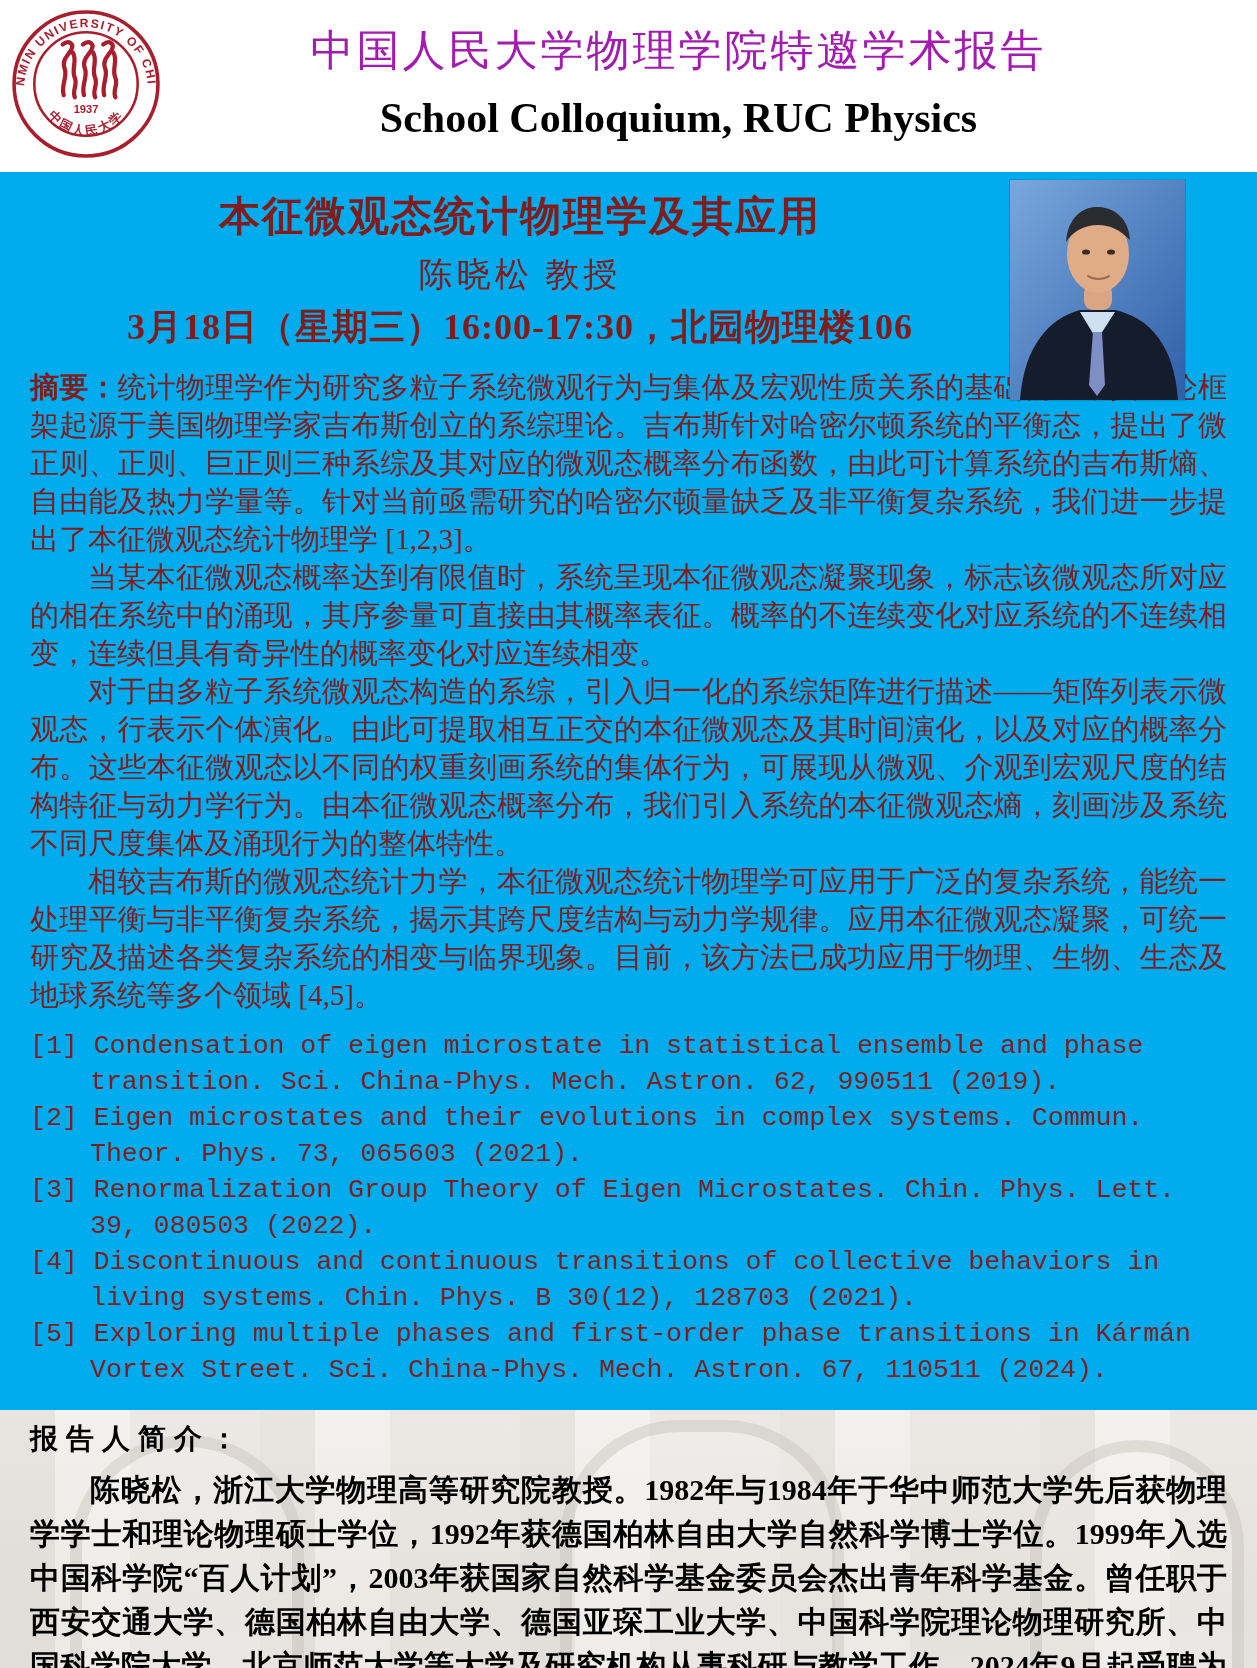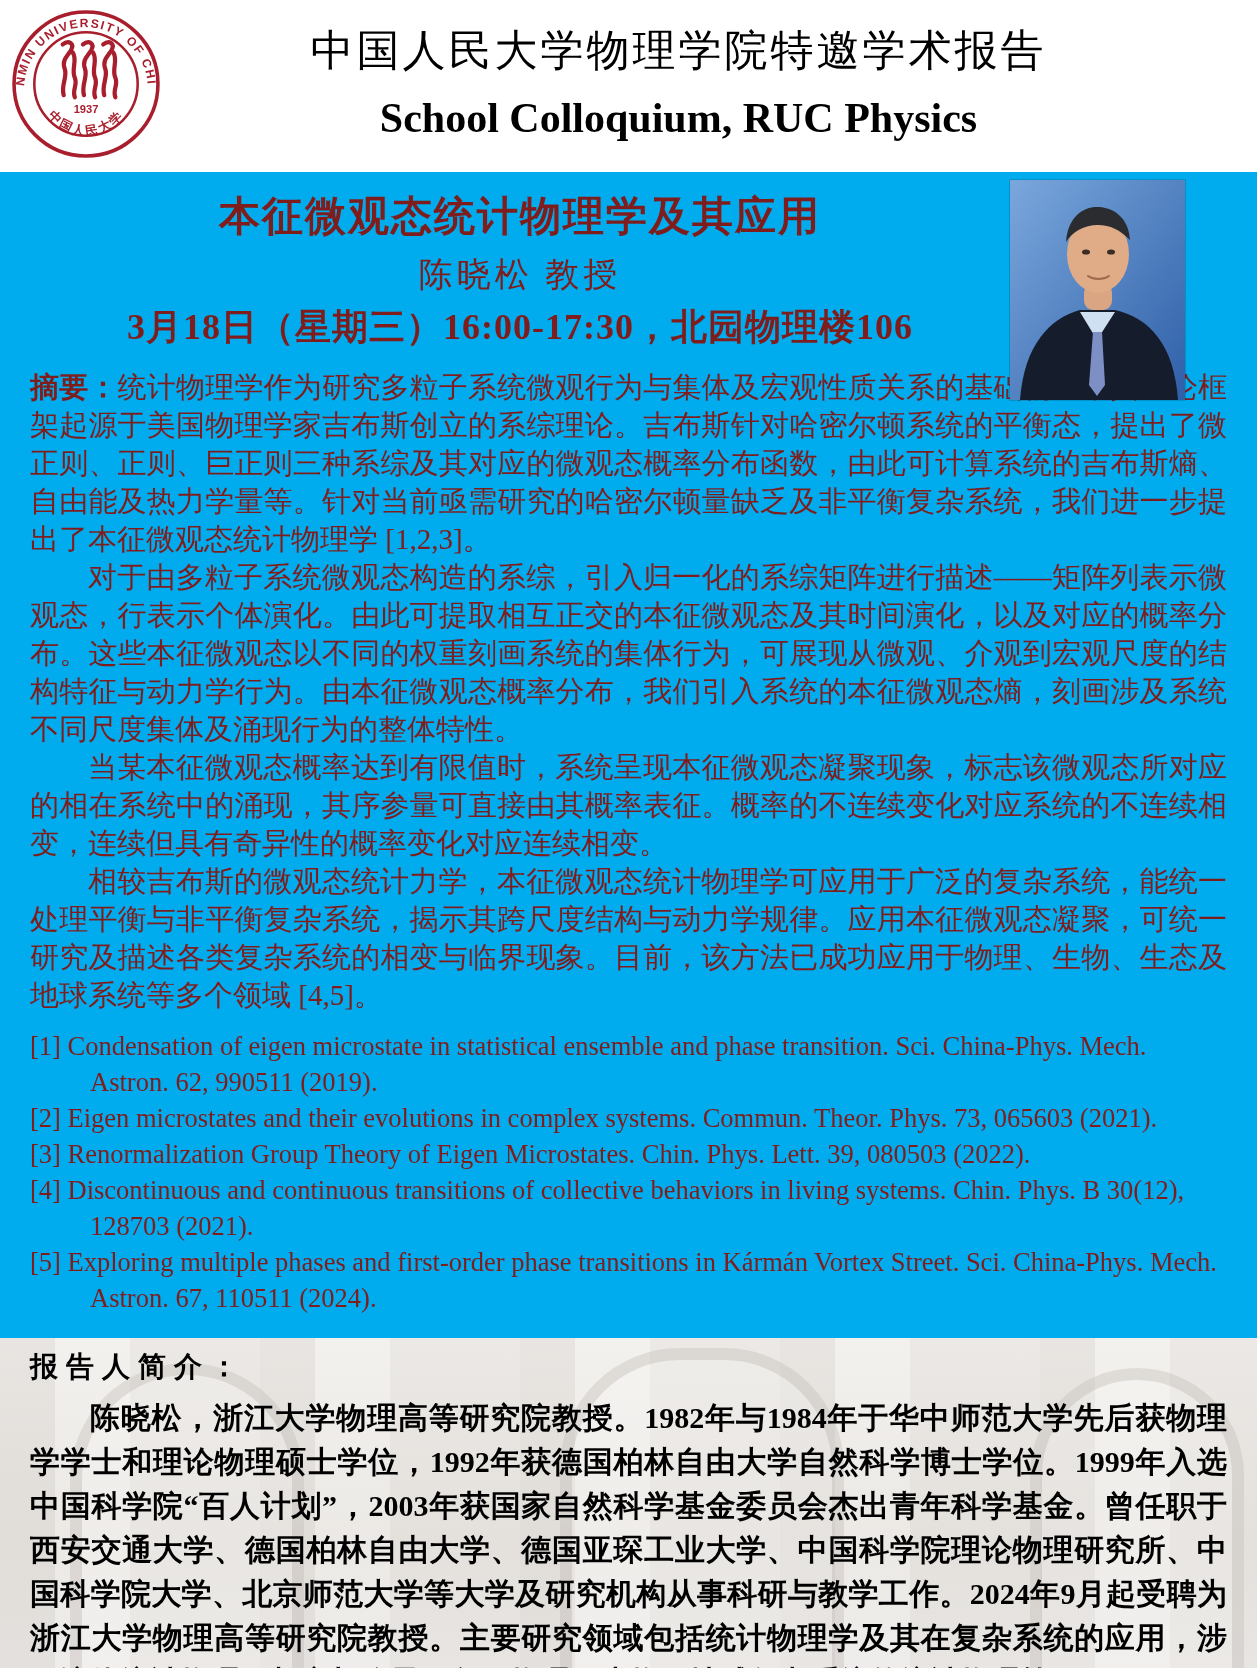--- a/index.html
+++ b/index.html
@@ -3,36 +3,36 @@
 <meta charset="utf-8">
 <style>
   html,body{margin:0;padding:0;}
   body{font-family:"Liberation Serif","DejaVu Serif",serif;}
   .page{position:relative;width:1257px;height:1668px;background:#ffffff;overflow:hidden;}
 
   
   .header{position:relative;height:172px;background:#ffffff;}
   .logo{position:absolute;left:10px;top:8px;width:152px;height:152px;}
   .header-titles{position:absolute;left:160px;right:60px;top:0;height:172px;text-align:center;}
-  .header-title-zh{margin-top:22px;font-size:43px;letter-spacing:3px;color:#000000;font-weight:500;}
+  .header-title-zh{margin-top:22px;font-size:43px;letter-spacing:3px;color:#a21caf;font-weight:500;}
   .header-title-en{margin-top:14px;font-size:42px;font-weight:bold;color:#000;}
 
   
   .blue{position:relative;background:#00aced;color:#7f1d1d;padding:18px 30px 22px 30px;min-height:1090px;box-sizing:border-box;}
   .talk-header{width:980px;text-align:center;}
   .talk-title{font-family:"Liberation Sans","DejaVu Sans",sans-serif;font-weight:bold;font-size:41px;line-height:52px;letter-spacing:2px;}
   .speaker{font-size:34px;line-height:50px;margin-top:8px;letter-spacing:4px;}
   .affiliation{font-size:34px;line-height:48px;letter-spacing:4px;}
   .datetime{font-size:36px;line-height:54px;font-weight:bold;letter-spacing:1px;}
   .photo{position:absolute;top:8px;right:72px;width:175px;height:220px;box-shadow:0 0 0 1px rgba(0,0,0,.15);}
   .abstract{margin-top:14px;font-size:29px;line-height:38px;text-align:justify;}
   .abstract p{margin:0;}
   .abstract .lbl{font-weight:bold;}
   .indent{text-indent:2em;}
-  .refs{margin:14px 0 0 0;padding:0;list-style:none;font-size:26.5px;line-height:36px;}
+  .refs{margin:14px 0 0 0;padding:0;list-style:none;font-size:26.5px;line-height:36px;font-family:Liberation Mono, monospace;}
   .refs li{padding-left:60px;text-indent:-60px;}
 
   
   .bio-section{position:relative;height:366px;background:linear-gradient(180deg,#f1efec 0%,#e9e6e2 55%,#eeecea 100%);box-sizing:border-box;padding:10px 30px 0 30px;overflow:hidden;}
   .bg-decor{position:absolute;inset:0;pointer-events:none;
     background:repeating-linear-gradient(90deg,rgba(150,140,132,0.10) 0 55px,rgba(255,255,255,0.12) 55px 130px,rgba(170,160,152,0.08) 130px 260px);}
   .arch{position:absolute;border:12px solid rgba(150,140,132,0.22);border-bottom:none;border-radius:120px 120px 0 0;background:rgba(255,255,255,0.18);}
   .arch.a1{left:70px;top:25px;width:210px;height:360px;}
   .arch.a2{left:560px;top:10px;width:260px;height:380px;}
   .arch.a3{left:1030px;top:30px;width:190px;height:360px;}
@@ -108,22 +108,22 @@
       <rect x="74" y="104" width="28" height="26" rx="9" fill="#d9a583"></rect>
       <ellipse cx="88" cy="74" rx="31" ry="39" fill="#e0ac88"></ellipse>
       <path d="M 56,62 C 58,36 74,26 89,27 C 106,28 119,40 120,60 C 110,50 100,45 88,45 C 74,45 62,52 56,62 Z" fill="#2a2c30"></path>
       <ellipse cx="76" cy="72" rx="4" ry="2.6" fill="#3a2d26"></ellipse>
       <ellipse cx="101" cy="72" rx="4" ry="2.6" fill="#3a2d26"></ellipse>
       <path d="M 78,96 C 84,100 93,100 99,96" stroke="#9c6a4e" stroke-width="2" fill="none" stroke-linecap="round"></path>
     </svg>
 
     <div class="abstract">
       <p><span class="lbl">摘要：</span><span>统计物理学作为研究多粒子系统微观行为与集体及宏观性质关系的基础物理，其理论框架起源于美国物理学家吉布斯创立的系综理论。吉布斯针对哈密尔顿系统的平衡态，提出了微正则、正则、巨正则三种系综及其对应的微观态概率分布函数，由此可计算系统的吉布斯熵、自由能及热力学量等。针对当前亟需研究的哈密尔顿量缺乏及非平衡复杂系统，我们进一步提出了本征微观态统计物理学 [1,2,3]。</span></p>
+      <p class="indent">当某本征微观态概率达到有限值时，系统呈现本征微观态凝聚现象，标志该微观态所对应的相在系统中的涌现，其序参量可直接由其概率表征。概率的不连续变化对应系统的不连续相变，连续但具有奇异性的概率变化对应连续相变。</p>
       <p class="indent">对于由多粒子系统微观态构造的系综，引入归一化的系综矩阵进行描述——矩阵列表示微观态，行表示个体演化。由此可提取相互正交的本征微观态及其时间演化，以及对应的概率分布。这些本征微观态以不同的权重刻画系统的集体行为，可展现从微观、介观到宏观尺度的结构特征与动力学行为。由本征微观态概率分布，我们引入系统的本征微观态熵，刻画涉及系统不同尺度集体及涌现行为的整体特性。</p>
-      <p class="indent">当某本征微观态概率达到有限值时，系统呈现本征微观态凝聚现象，标志该微观态所对应的相在系统中的涌现，其序参量可直接由其概率表征。概率的不连续变化对应系统的不连续相变，连续但具有奇异性的概率变化对应连续相变。</p>
       <p class="indent">相较吉布斯的微观态统计力学，本征微观态统计物理学可应用于广泛的复杂系统，能统一处理平衡与非平衡复杂系统，揭示其跨尺度结构与动力学规律。应用本征微观态凝聚，可统一研究及描述各类复杂系统的相变与临界现象。目前，该方法已成功应用于物理、生物、生态及地球系统等多个领域 [4,5]。</p>
     </div>
 
     <ul class="refs">
       <li>[1] Condensation of eigen microstate in statistical ensemble and phase transition. Sci. China-Phys. Mech. Astron. 62, 990511 (2019).</li>
       <li>[2] Eigen microstates and their evolutions in complex systems. Commun. Theor. Phys. 73, 065603 (2021).</li>
       <li>[3] Renormalization Group Theory of Eigen Microstates. Chin. Phys. Lett. 39, 080503 (2022).</li>
       <li>[4] Discontinuous and continuous transitions of collective behaviors in living systems. Chin. Phys. B 30(12), 128703 (2021).</li>
       <li>[5] Exploring multiple phases and first-order phase transitions in Kármán Vortex Street. Sci. China-Phys. Mech. Astron. 67, 110511 (2024).</li>
     </ul>

